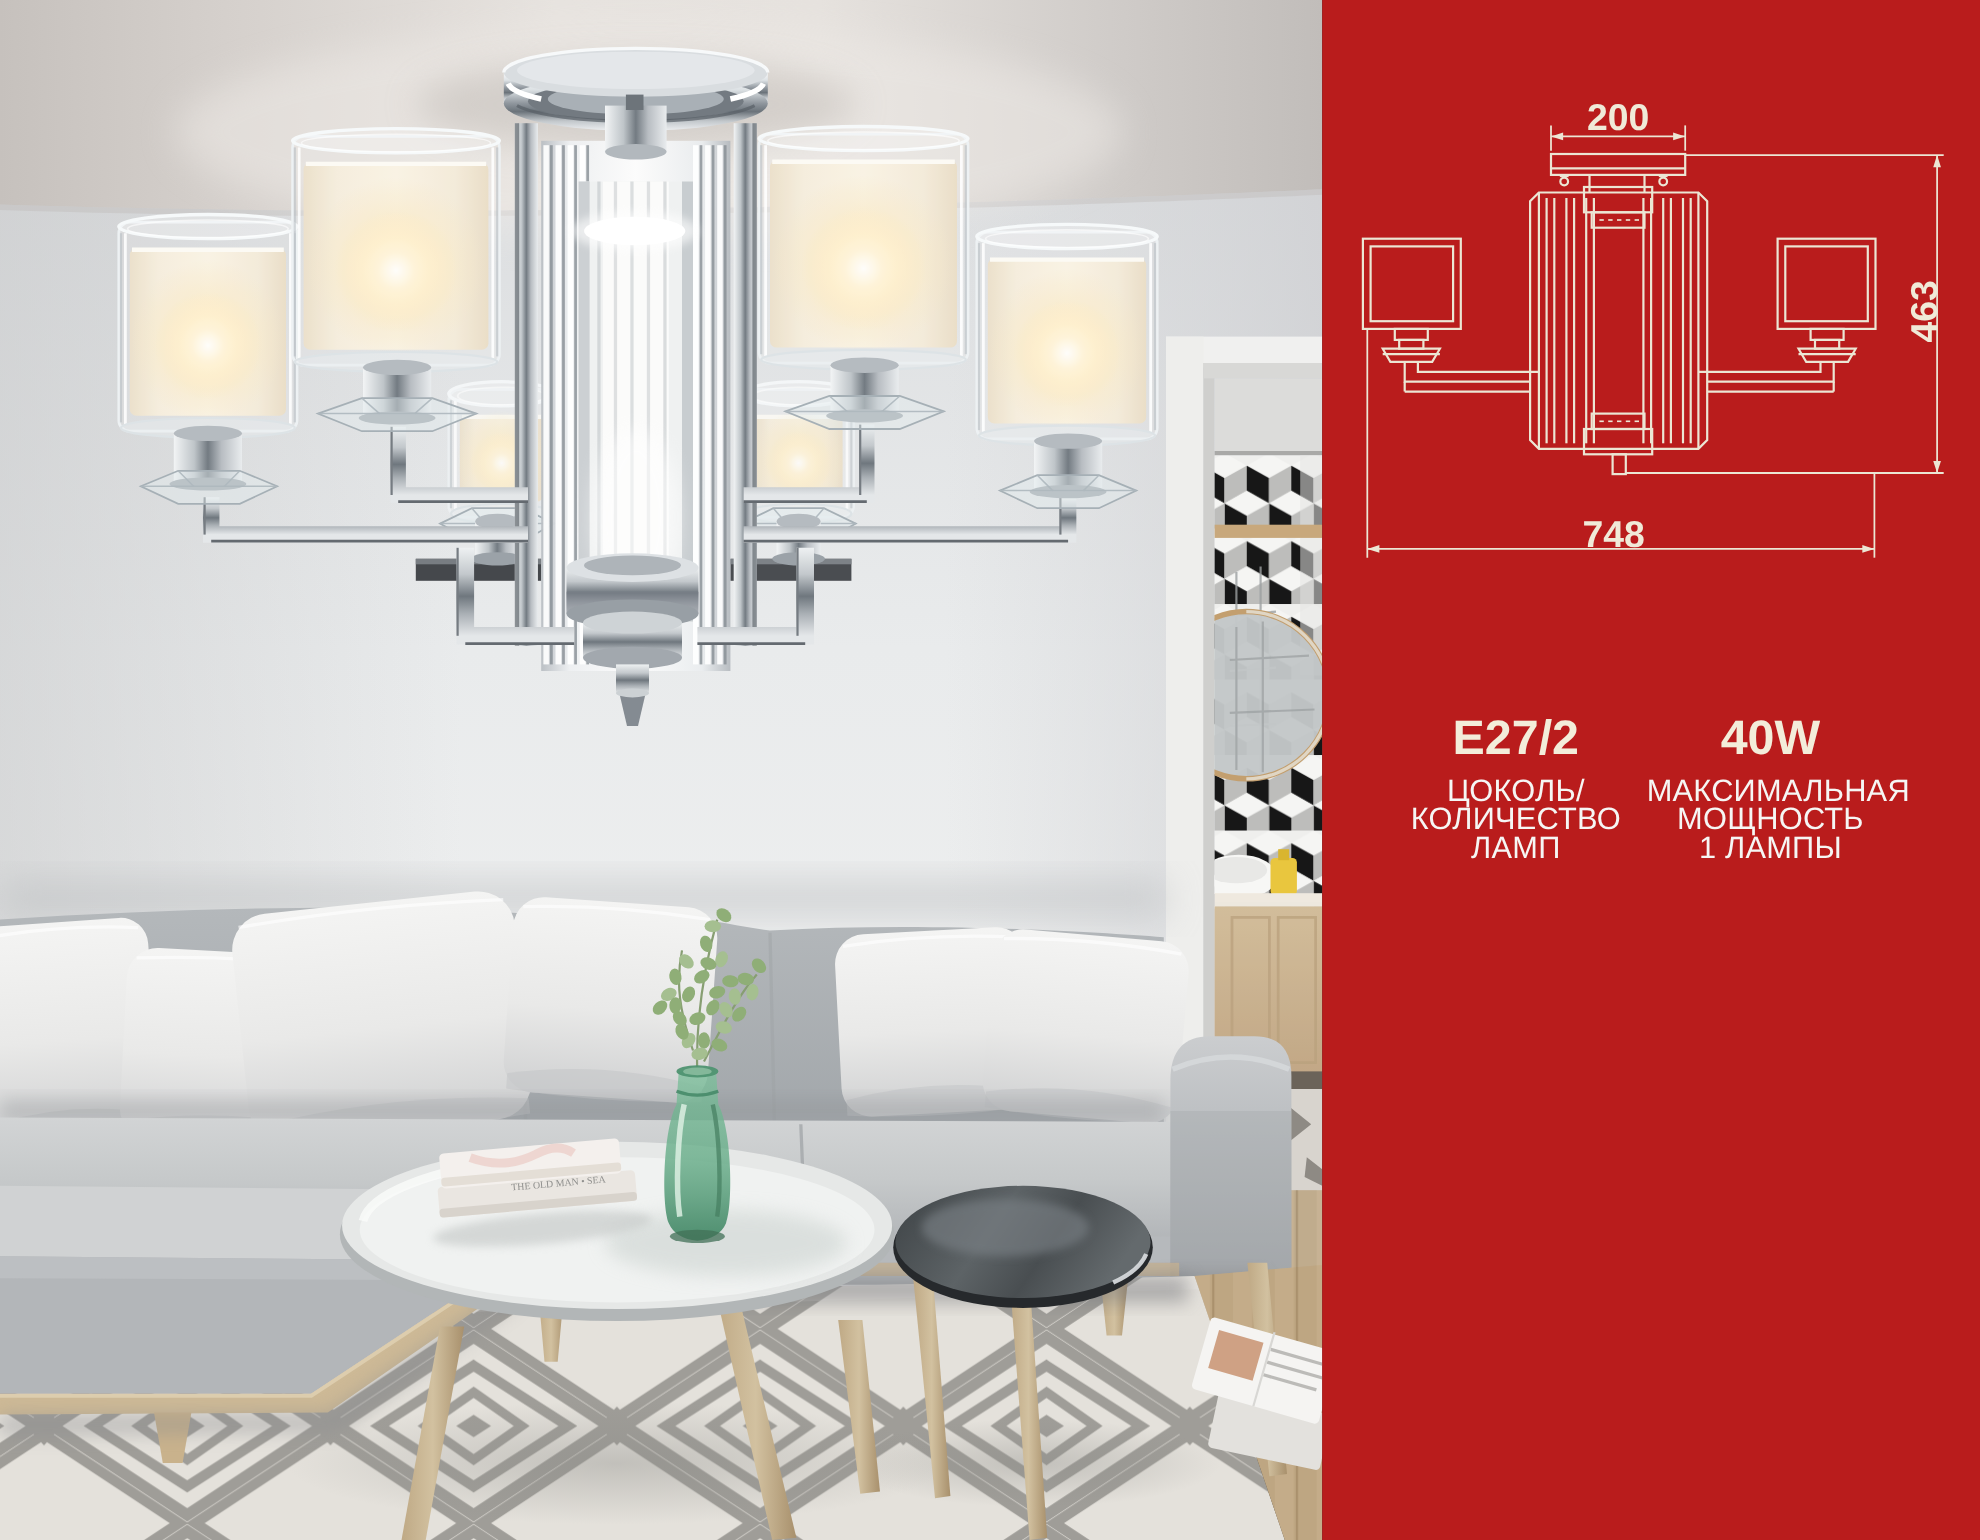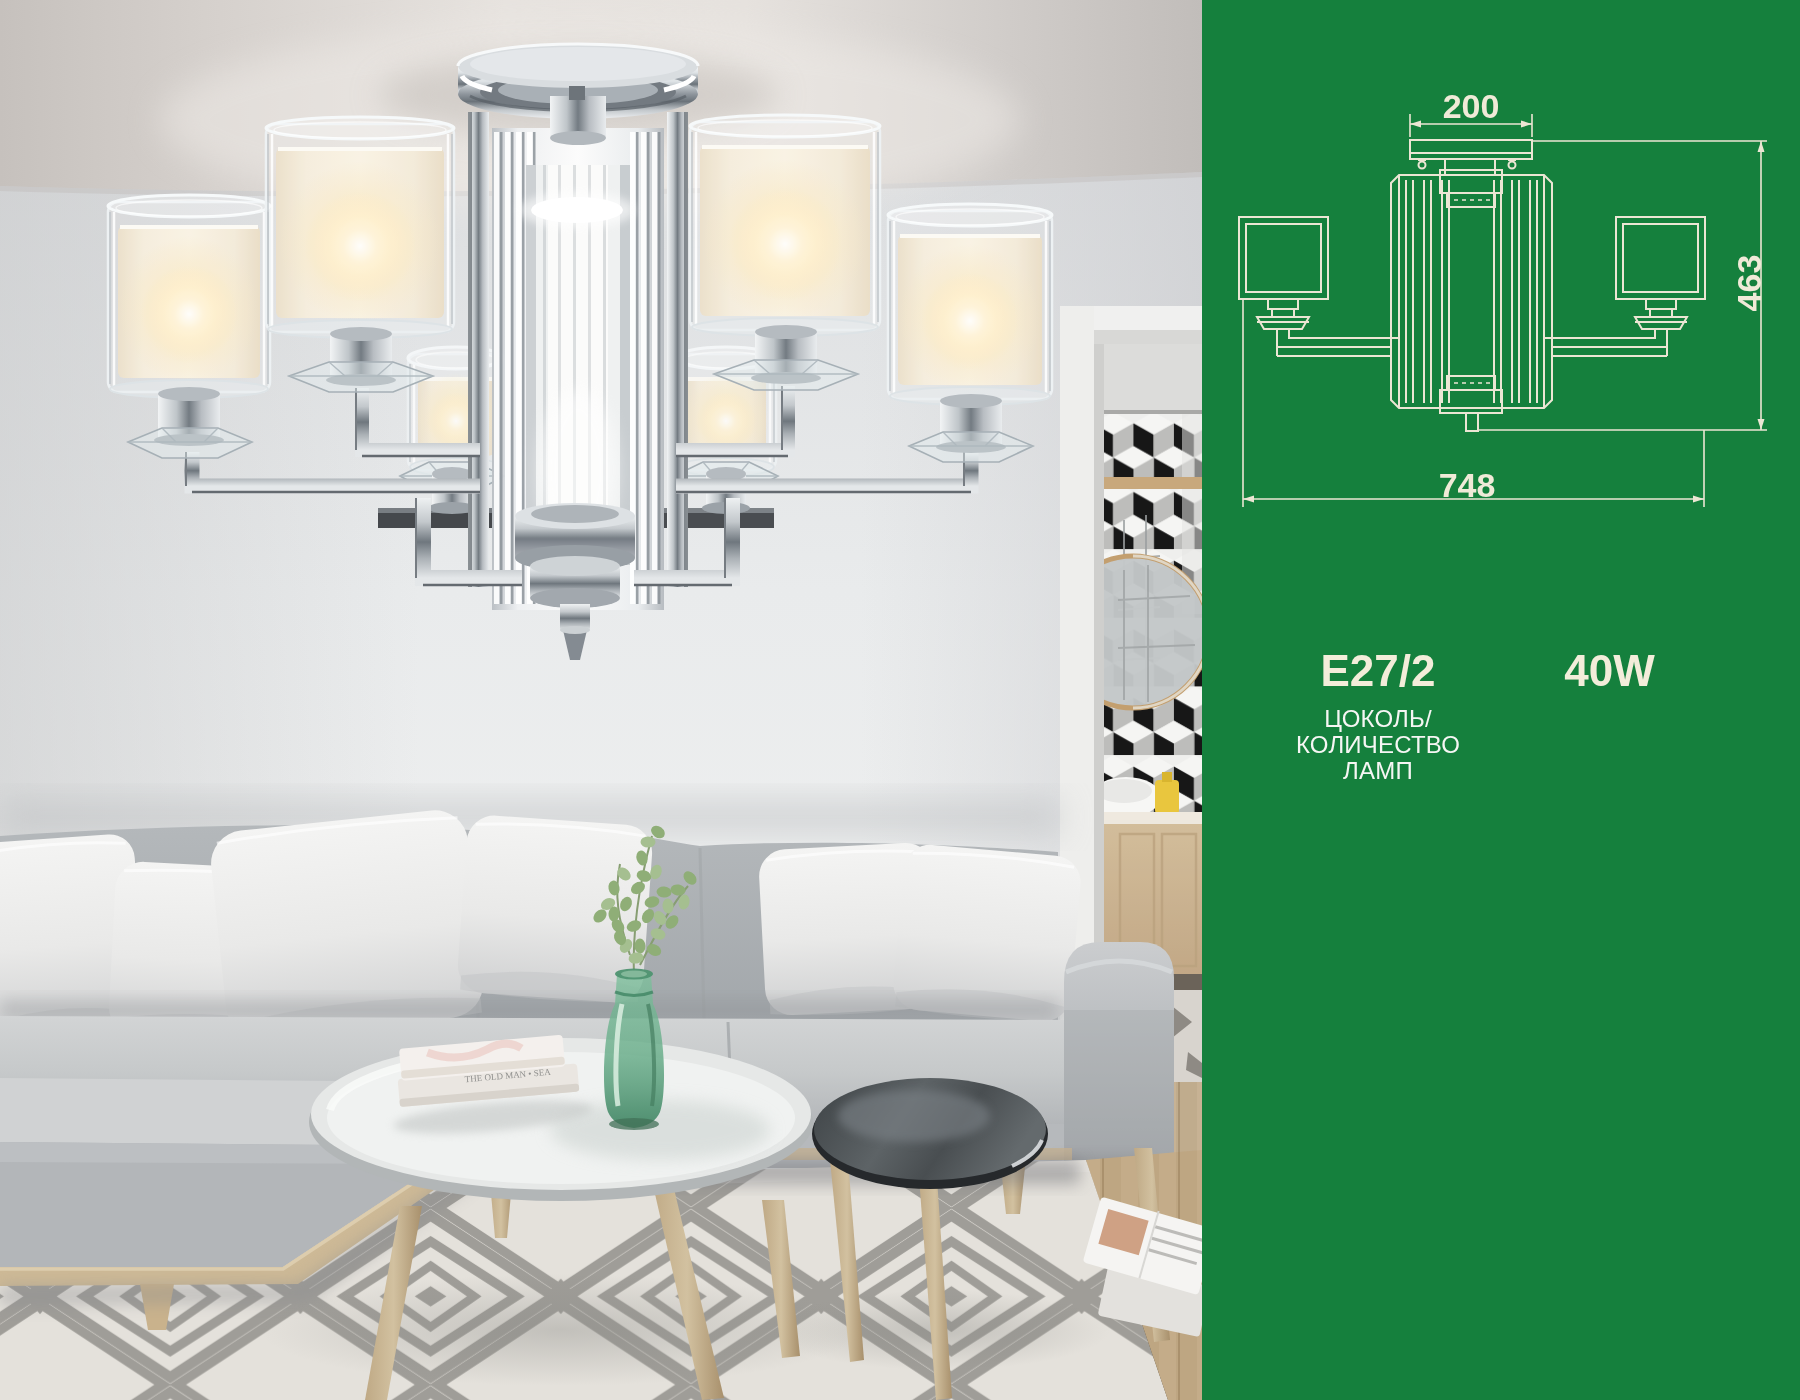--- a/index.html
+++ b/index.html
@@ -1,19 +1,19 @@
 <!DOCTYPE html>
 <html><head>
 <meta charset="utf-8">
 <style>
 html,body{margin:0;padding:0;width:1800px;height:1400px;overflow:hidden;background:#3b3b39;font-family:"Liberation Sans",sans-serif;}
 #photo{position:absolute;left:0;top:0;width:1202px;height:1400px;}
-#panel{position:absolute;left:1202px;top:0;width:598px;height:1400px;background:#15803d;}
+#panel{position:absolute;left:1202px;top:0;width:598px;height:1400px;background:#b91c1c;}
 .big{font-weight:bold;font-size:44px;color:#f3edda;letter-spacing:0px;}
-.sub{font-size:24px;color:#f6f6f4;line-height:26px;letter-spacing:0.2px;}
+.sub{font-size:28px;color:#f6f6f4;line-height:26px;letter-spacing:0.2px;}
 .speccol{position:absolute;text-align:center;}
 </style>
 </head>
 <body>
 
 <div id="photo">
 <svg width="1202" height="1400" viewBox="0 0 1202 1400">
 <defs>
 <linearGradient id="gCeil" x1="0" y1="0" x2="1" y2="0">
  <stop offset="0" stop-color="#c6c1bd"></stop>
@@ -829,14 +829,15 @@
 </g>
 </svg>
 
 <div class="speccol" style="left:66px;top:646px;width:220px;">
 <div class="big">E27/2</div>
 <div class="sub" style="margin-top:10px;">ЦОКОЛЬ/<br>КОЛИЧЕСТВО<br>ЛАМП</div>
 </div>
 
 <div class="speccol" style="left:295px;top:646px;width:225px;">
 <div class="big">40W</div>
+<div class="sub" style="margin-top:10px;">МАКСИМАЛЬНАЯ<br>МОЩНОСТЬ<br>1&nbsp;ЛАМПЫ</div>
 </div>
 </div>
 
 </body></html>

